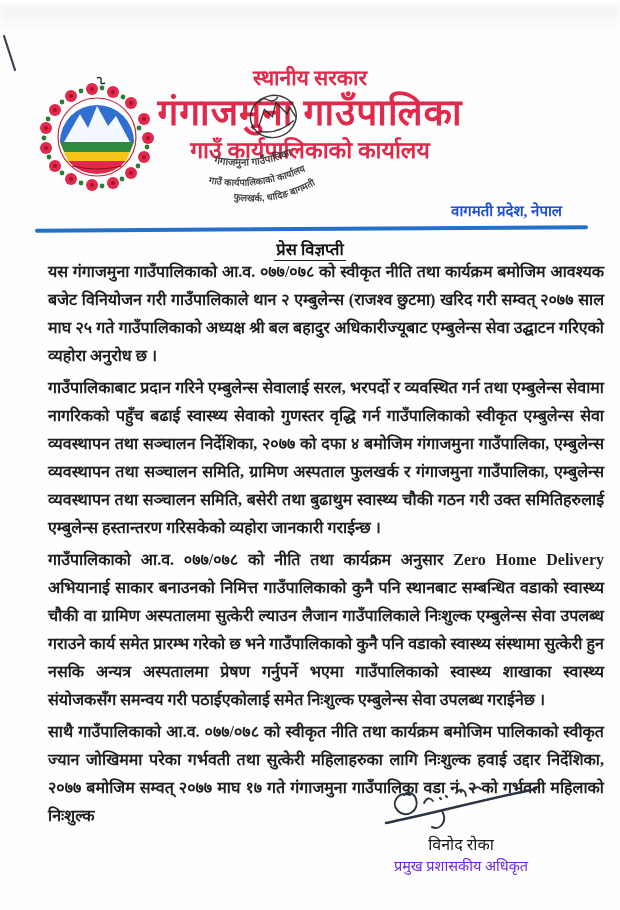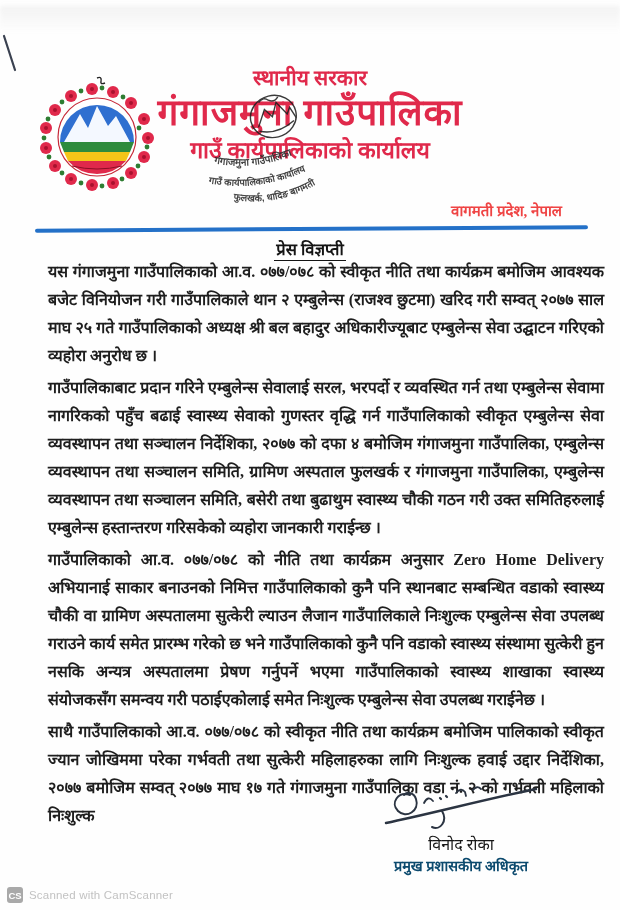--- a/index.html
+++ b/index.html
@@ -19,21 +19,21 @@
   }
   
   .logo{position:absolute;left:36px;top:76px;width:122px;height:120px;}
   .head-text{position:absolute;left:0;top:66px;width:620px;text-align:center;}
   .govt{font-size:21px;font-weight:700;color:var(--red);line-height:1.15;}
   .muni{font-size:37px;font-weight:700;color:var(--red);line-height:1.25;letter-spacing:1px;}
   .office{font-size:23px;font-weight:700;color:var(--red);line-height:1.3;}
   .addr{font-size:13.5px;font-weight:700;color:var(--red);line-height:1.5;}
   .province{
     position:absolute;right:58px;top:200px;
-    font-size:15px;font-weight:700;color:#ef4444;
+    font-size:15px;font-weight:700;color:#1d4ed8;
   }
   .rule{
     position:absolute;left:35px;top:227px;width:553px;height:3.5px;
     background:var(--blue);transform:rotate(-0.35deg);border-radius:2px;
   }
   .stamp{position:absolute;left:188px;top:90px;width:176px;height:132px;opacity:.88;}
   .pen-mark{position:absolute;left:0;top:30px;width:24px;height:48px;}
 
   
   .doc-title{
@@ -45,21 +45,21 @@
     position:absolute;left:48px;top:258px;width:556px;
     font-size:16px;font-weight:600;color:#1e1e1e;
     text-align:justify;line-height:28px;
   }
   .body-text p{margin:0 0 4px 0;}
 
   
   .sig-block{position:absolute;top:781px;right:44px;width:230px;text-align:center;}
   .sig-svg{width:170px;height:52px;display:block;margin:0 auto;}
   .sig-name{font-size:16px;font-weight:400;color:#161616;line-height:1.45;}
-  .sig-title{font-size:14.5px;font-weight:700;color:#0c4a6e;line-height:1.4;}
+  .sig-title{font-size:14.5px;font-weight:400;color:#6d28d9;line-height:1.4;}
 
   
   .scanner{
     position:absolute;left:7px;bottom:7px;display:flex;align-items:center;gap:6px;
     font-family:"Liberation Sans","DejaVu Sans",sans-serif;
   }
   .cs-badge{
     width:16px;height:16px;border-radius:3px;background:#a9a9a9;
     color:#fff;font-size:9.5px;font-weight:700;
     display:flex;align-items:center;justify-content:center;
@@ -196,18 +196,14 @@
         <path d="M64 17 l1 1 M70 15 l1 1" stroke-width="2.2"></path>
         <path d="M80 12 q5 -6 9 -1 l1 4" stroke-width="1.8"></path>
         <path d="M97 9 q4 -5 8 -1" stroke-width="1.8"></path>
         <path d="M66 30 C 72 40 64 50 56 46" stroke-width="2"></path>
       </g>
     </svg>
     <div class="sig-name">विनोद रोका</div>
     <div class="sig-title">प्रमुख प्रशासकीय अधिकृत</div>
   </div>
 
-  <div class="scanner">
-    <div class="cs-badge">CS</div>
-    <div class="cs-text">Scanned with CamScanner</div>
-  </div>
 
 </div>
 
 </body></html>

